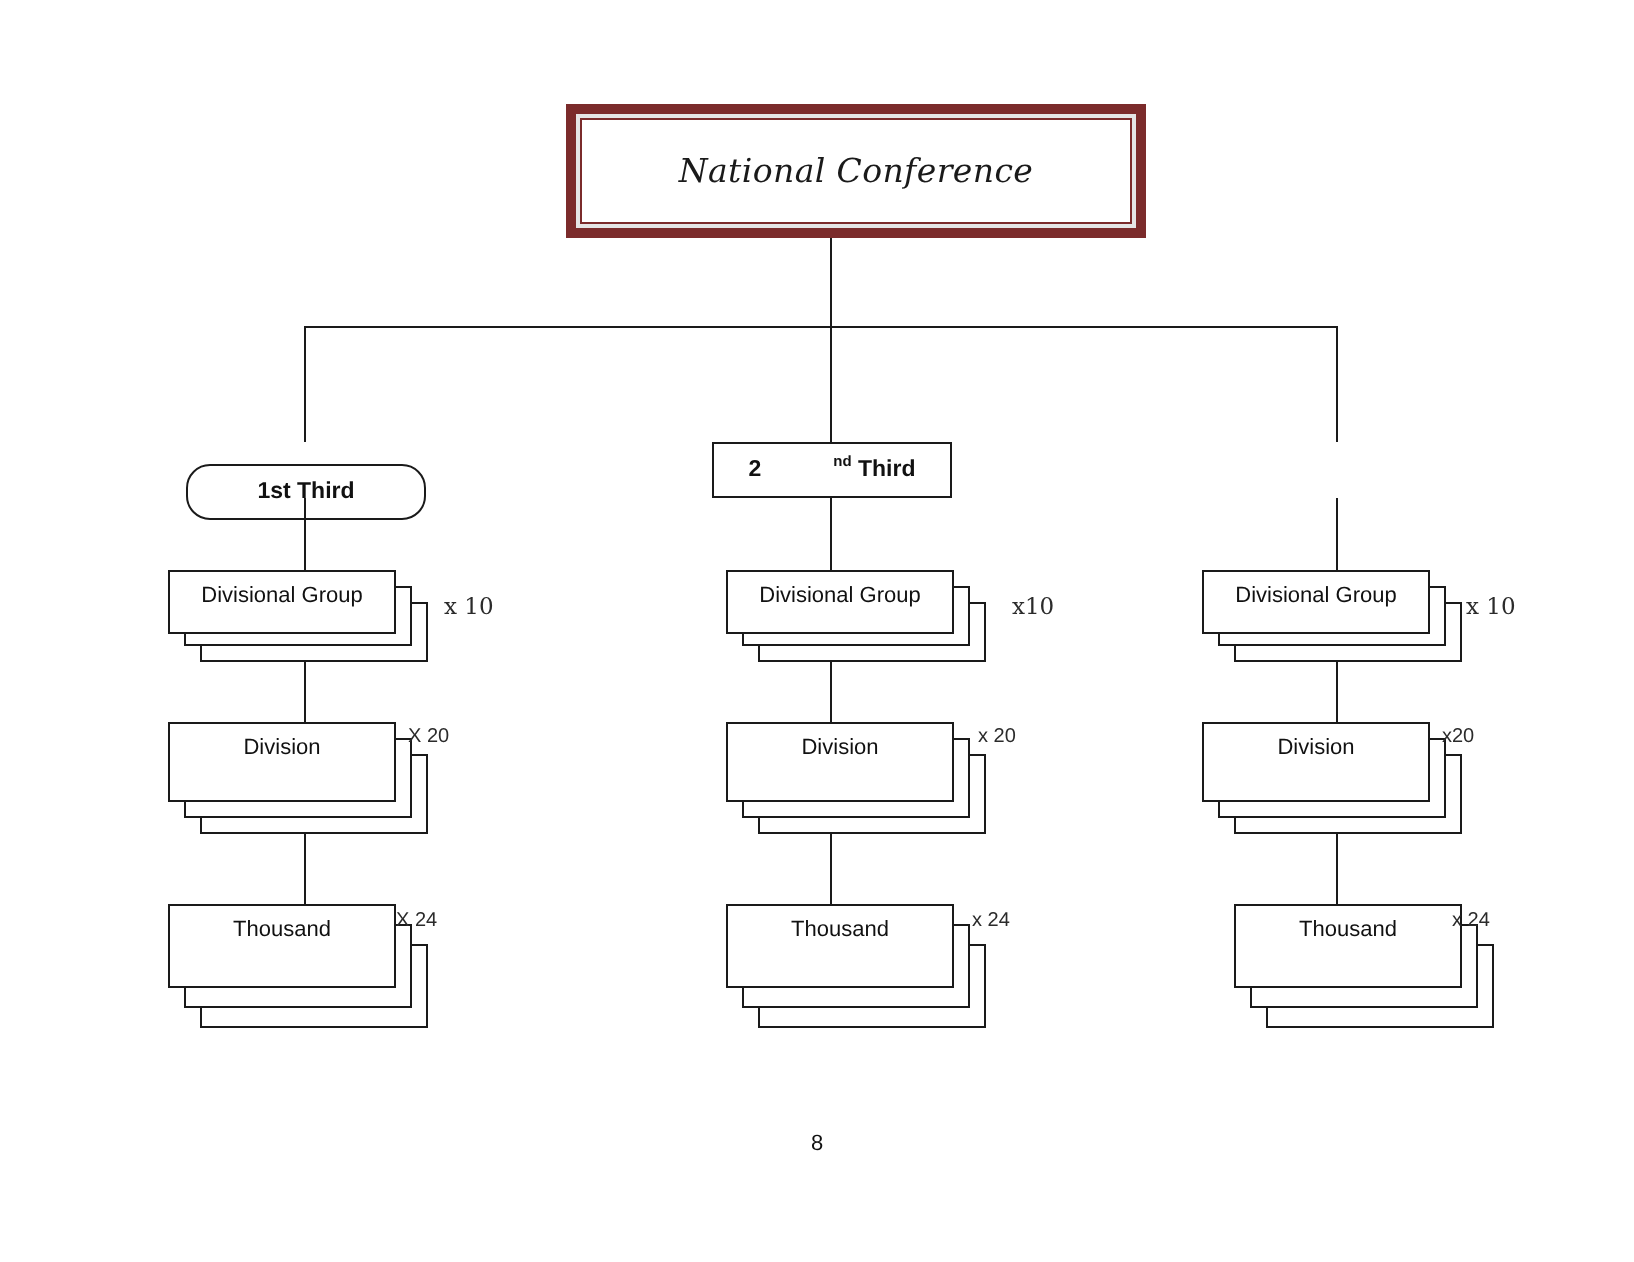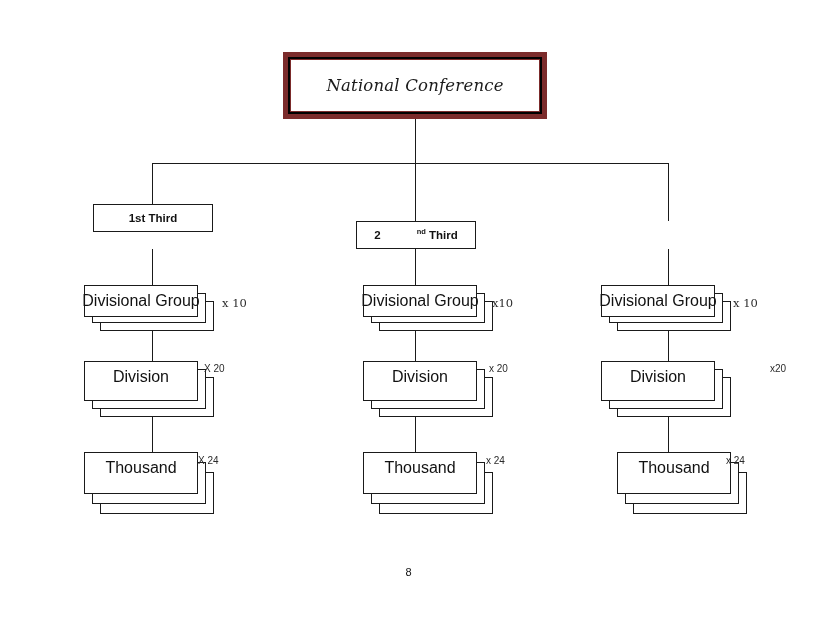--- a/index.html
+++ b/index.html
@@ -16,24 +16,24 @@
     height: 631px;
     background: #ffffff;
     overflow: hidden;
   }
 
   
   .root-box {
     position: absolute;
     left: 283px;
     top: 52px;
-    width: 264px;
+    width: 290px;
     height: 67px;
     box-sizing: border-box;
-    background: #000000;
+    background: #e5e5e5;
     border: 5px solid #7b2b2b;
     padding: 2px;
   }
   .root-inner {
     width: 100%;
     height: 100%;
     box-sizing: border-box;
     border: 1px solid #7b2b2b;
     display: flex;
     align-items: center;
@@ -94,21 +94,21 @@
     box-sizing: border-box;
     border: 1px solid #1a1a1a;
     background: #ffffff;
   }
   .stack .sheet.front {
     display: flex;
     align-items: flex-start;
     justify-content: center;
   }
   .stack .sheet.front .stack-label {
-    font-size: 16px;
+    font-size: 11px;
     color: #111111;
     white-space: nowrap;
     padding-top: 6px;
   }
 
   
   .mult {
     position: absolute;
     white-space: nowrap;
     color: #2b2b2b;
@@ -145,21 +145,21 @@
   </div>
 
   <div class="vline" style="left:415px; top:119px; height:44px;"></div>
 
   <div class="hline" style="left:152px; top:163px; width:517px;"></div>
 
   <div class="vline" style="left:152px; top:163px; height:58px;"></div>
   <div class="vline" style="left:415px; top:163px; height:58px;"></div>
   <div class="vline" style="left:668px; top:163px; height:58px;"></div>
 
-  <div class="third-box" style="left:93px; top:204px;">
+  <div class="third-box" style="left:93px; top:232px;border-radius:12px;">
     <span class="third-label">1st Third</span>
   </div>
   <div class="vline" style="left:152px; top:249px; height:36px;"></div>
 
   <div class="stack" style="left:84px; top:285px; width:130px; height:46px;">
     <div class="sheet" style="left:16px; top:16px; width:114px; height:30px;"></div>
     <div class="sheet" style="left:8px; top:8px; width:114px; height:30px;"></div>
     <div class="sheet front" style="left:0px; top:0px; width:114px; height:32px;">
       <span class="stack-label">Divisional Group</span>
     </div>
@@ -191,21 +191,21 @@
   </div>
   <div class="vline" style="left:415px; top:249px; height:36px;"></div>
 
   <div class="stack" style="left:363px; top:285px; width:130px; height:46px;">
     <div class="sheet" style="left:16px; top:16px; width:114px; height:30px;"></div>
     <div class="sheet" style="left:8px; top:8px; width:114px; height:30px;"></div>
     <div class="sheet front" style="left:0px; top:0px; width:114px; height:32px;">
       <span class="stack-label">Divisional Group</span>
     </div>
   </div>
-  <div class="mult serif" style="left:492px; top:296px;">x10</div>
+  <div class="mult serif" style="left:506px; top:296px;">x10</div>
   <div class="vline" style="left:415px; top:331px; height:30px;"></div>
 
   <div class="stack" style="left:363px; top:361px; width:130px; height:56px;">
     <div class="sheet" style="left:16px; top:16px; width:114px; height:40px;"></div>
     <div class="sheet" style="left:8px; top:8px; width:114px; height:40px;"></div>
     <div class="sheet front" style="left:0px; top:0px; width:114px; height:40px;">
       <span class="stack-label">Division</span>
     </div>
   </div>
   <div class="mult sans" style="left:489px; top:363px;">x 20</div>
@@ -232,21 +232,21 @@
   <div class="mult serif" style="left:733px; top:296px;">x 10</div>
   <div class="vline" style="left:668px; top:331px; height:30px;"></div>
 
   <div class="stack" style="left:601px; top:361px; width:130px; height:56px;">
     <div class="sheet" style="left:16px; top:16px; width:114px; height:40px;"></div>
     <div class="sheet" style="left:8px; top:8px; width:114px; height:40px;"></div>
     <div class="sheet front" style="left:0px; top:0px; width:114px; height:40px;">
       <span class="stack-label">Division</span>
     </div>
   </div>
-  <div class="mult sans" style="left:770px; top:363px;">x20</div>
+  <div class="mult sans" style="left:721px; top:363px;">x20</div>
   <div class="vline" style="left:668px; top:417px; height:35px;"></div>
 
   <div class="stack" style="left:617px; top:452px; width:130px; height:62px;">
     <div class="sheet" style="left:16px; top:20px; width:114px; height:42px;"></div>
     <div class="sheet" style="left:8px; top:10px; width:114px; height:42px;"></div>
     <div class="sheet front" style="left:0px; top:0px; width:114px; height:42px;">
       <span class="stack-label">Thousand</span>
     </div>
   </div>
   <div class="mult sans" style="left:726px; top:455px;">x 24</div>

